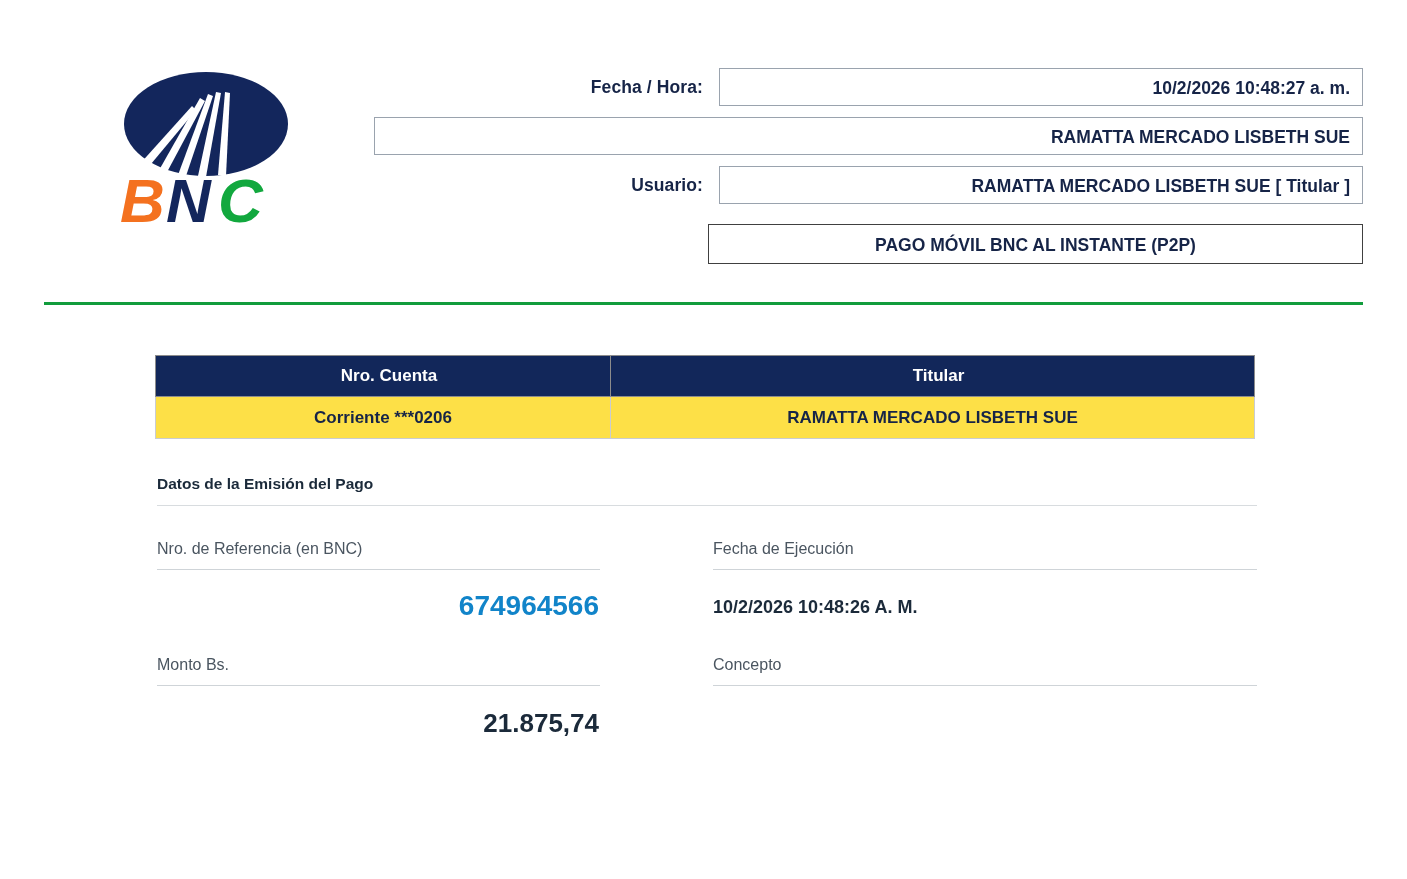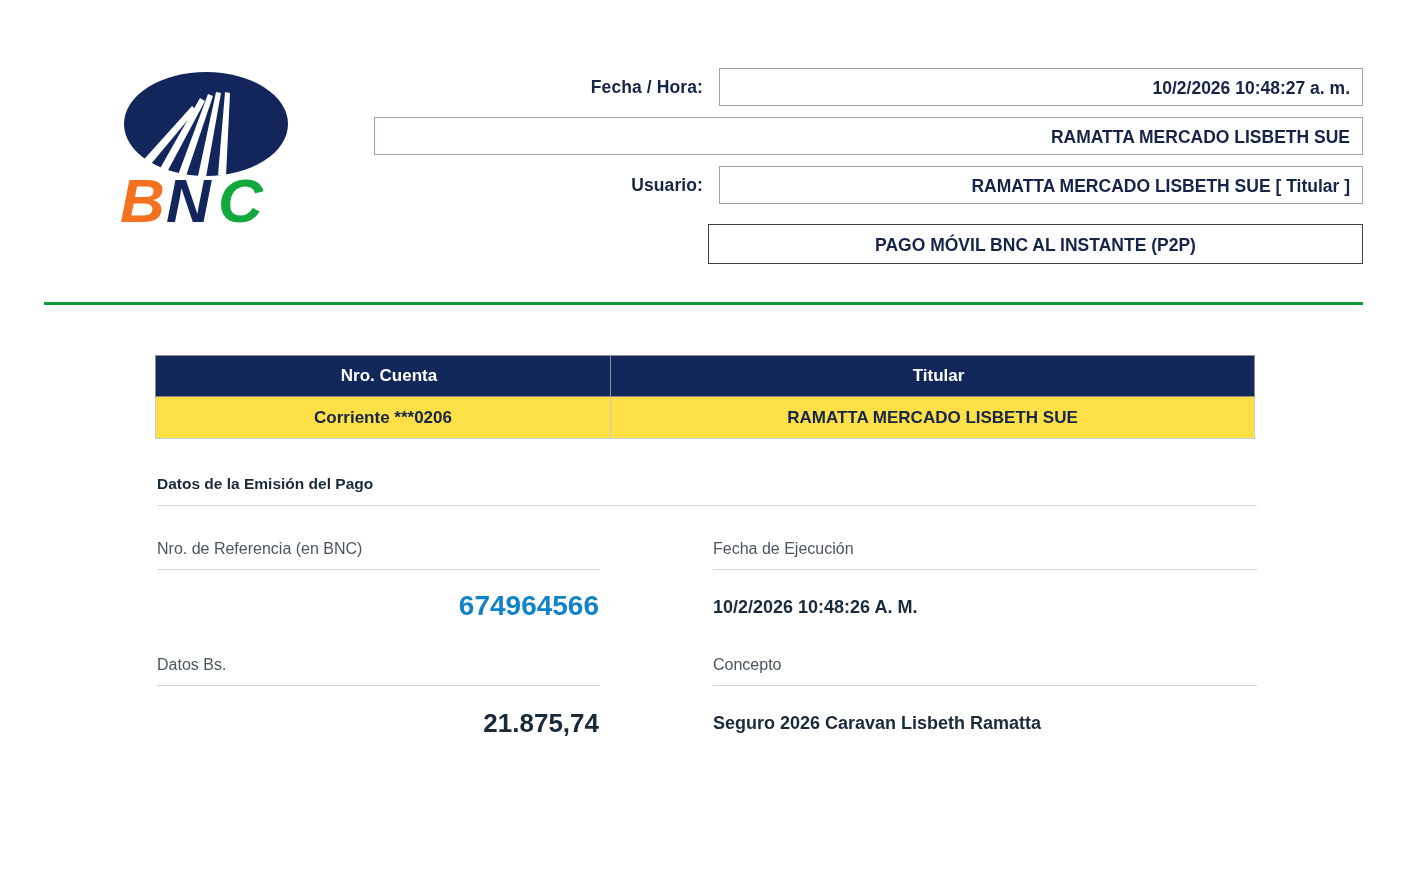--- a/index.html
+++ b/index.html
@@ -259,24 +259,23 @@
 
     <div class="cell">
       <div class="cell-label">Fecha de Ejecución</div>
       <div class="cell-value">10/2/2026 10:48:26 A. M.</div>
     </div>
 
     <div class="row-gap"></div>
     <div class="row-gap"></div>
 
     <div class="cell">
-      <div class="cell-label">Datos Bs.</div>
+      <div class="cell-label">Monto Bs.</div>
       <div class="cell-value value-amount">21.875,74</div>
     </div>
 
     <div class="cell">
       <div class="cell-label">Concepto</div>
-      <div class="cell-value">Seguro 2026 Caravan Lisbeth Ramatta</div>
     </div>
 
   </div>
 
 </div>
 
 </body></html>

